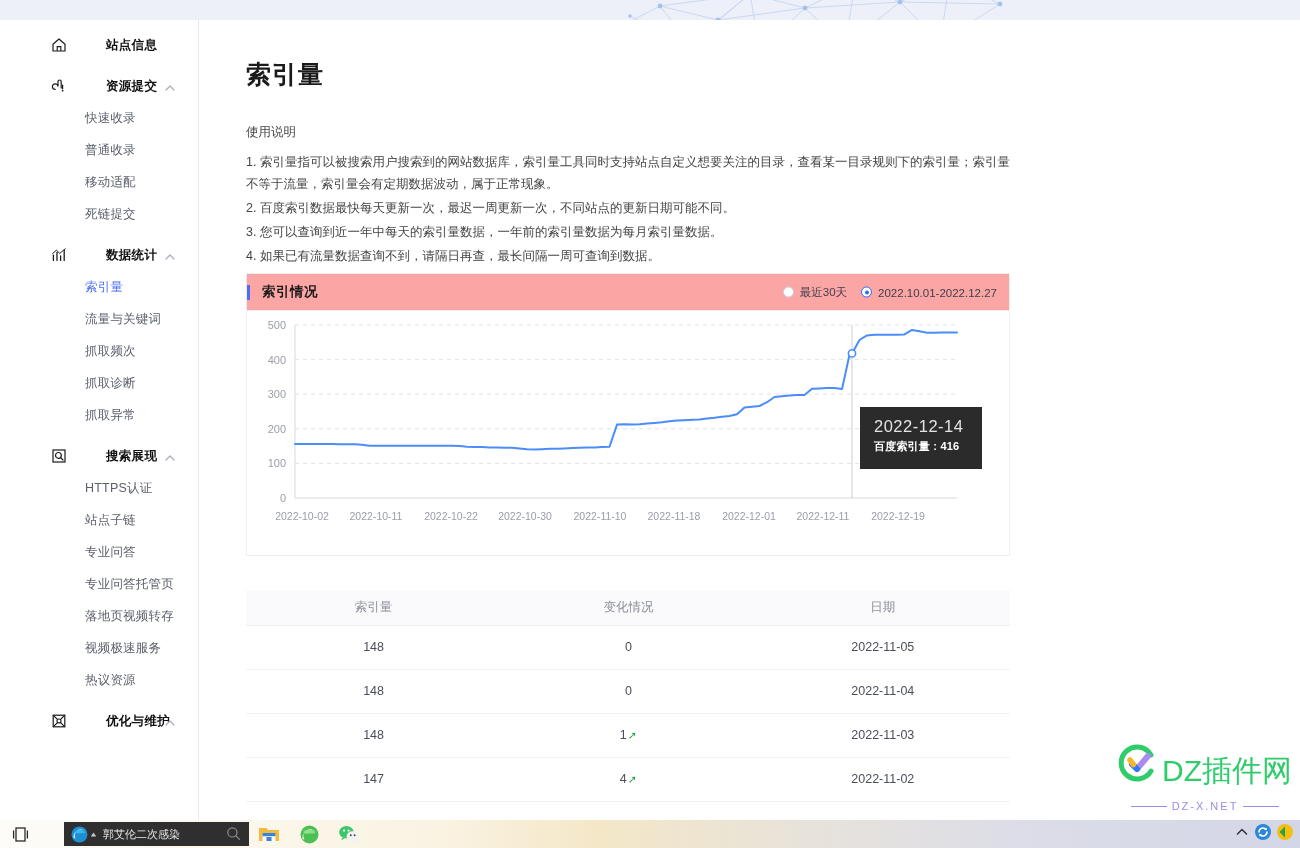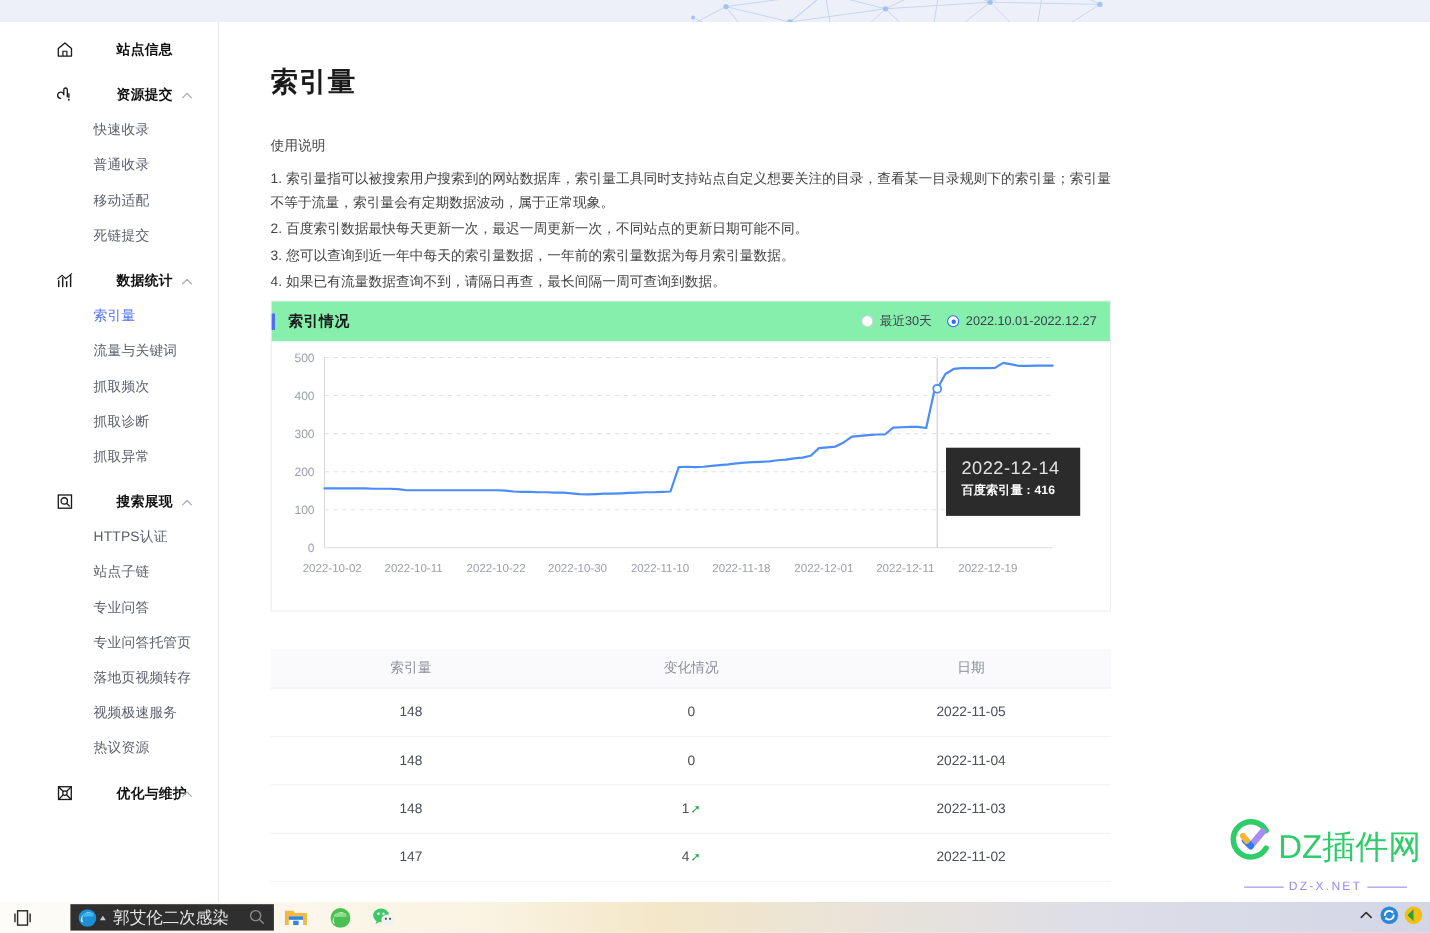--- a/index.html
+++ b/index.html
@@ -77,21 +77,21 @@
   }
 
   
   #chart-card {
     position: absolute; left: 246px; top: 273px;
     width: 764px; height: 283px;
     border: 1px solid #ededf2;
     background: #fff;
   }
   #card-head {
-    height: 37px; background: #86efac;
+    height: 37px; background: #fca5a5;
     border-bottom: 1px solid #ededf2;
     display: flex; align-items: center;
     position: relative;
   }
   #card-head .bar {
     width: 3px; height: 15px; background: #4b6ef5;
     margin-left: 0px;
   }
   #card-head .ttl {
     margin-left: 12px; font-size: 13.5px;
@@ -181,21 +181,21 @@
   #taskbar .startbtn {
     width: 40px; height: 28px; display: flex;
     align-items: center; justify-content: center; cursor: pointer;
   }
   #searchbox {
     width: 185px; height: 24px; background: #2f2f2f;
     display: flex; align-items: center; position: relative;
     margin-left: 24px; cursor: text;
   }
   #searchbox .etext {
-    color: #e8e8e8; font-size: 15px; margin-left: 6px; text-align: center;
+    color: #e8e8e8; font-size: 11px; margin-left: 6px; text-align: center;
   }
   #searchbox .mag { position: absolute; right: 8px; top: 4px; }
   .tb-icon { width: 40px; height: 28px; display: flex; align-items: center; justify-content: center; cursor: pointer; }
   #tray { margin-left: auto; display: flex; align-items: center; gap: 4px; padding-right: 6px; }
 </style>
 </head>
 <body>
 
 <div id="top-band">
   <svg class="net" width="420" height="120" viewBox="0 0 420 120">

